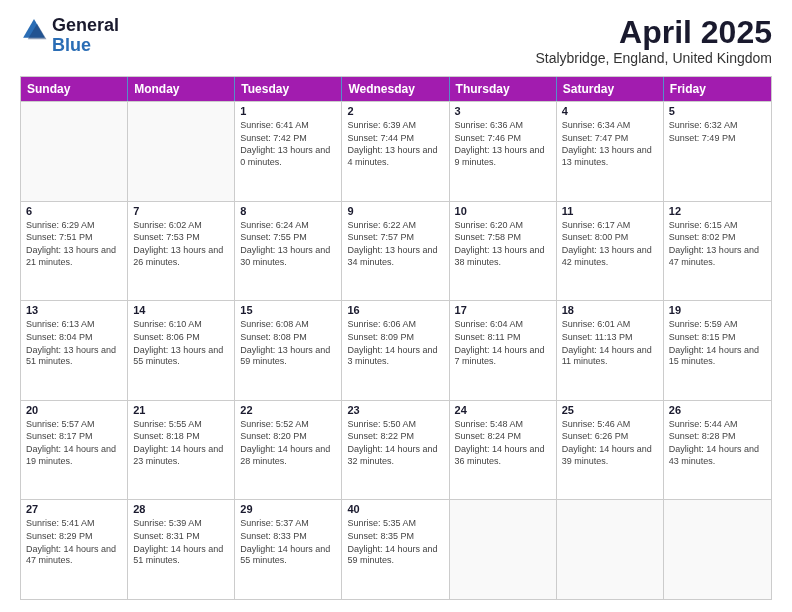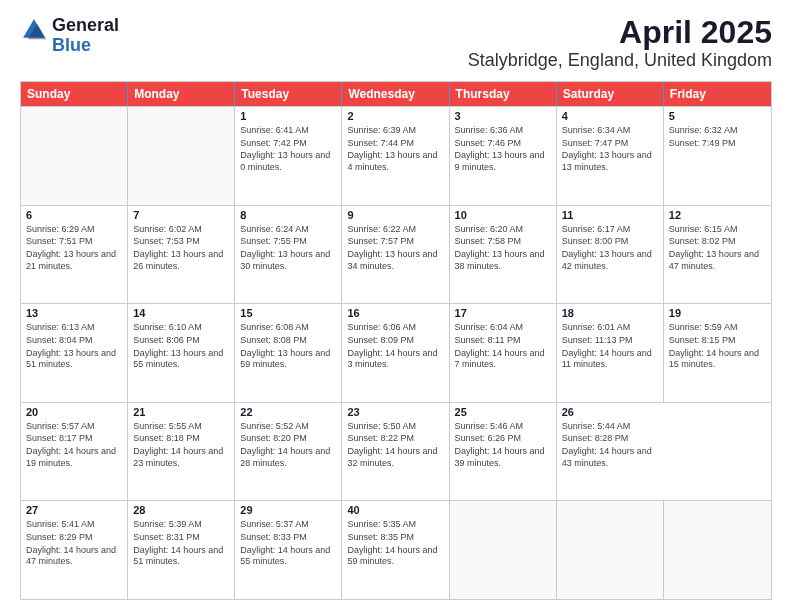--- a/index.html
+++ b/index.html
@@ -50,34 +50,34 @@
     .title-block {
       text-align: right;
     }
     .month-year {
       font-size: 32px;
       font-weight: bold;
       color: #1a1a2e;
       line-height: 1;
     }
     .location {
-      font-size: 18px;
+      font-size: 14px;
       color: #333;
       margin-top: 2px;
     }
     .calendar {
       flex: 1;
       display: flex;
       flex-direction: column;
       border: 1px solid #ccc;
     }
     .cal-header {
       display: grid;
       grid-template-columns: repeat(7, 1fr);
-      background: #ef4444;
+      background: #a21caf;
     }
     .cal-header-cell {
       color: #fff;
       font-weight: bold;
       font-size: 12px;
       padding: 5px 6px;
       text-align: left;
       border-right: 1px solid #5590c8;
     }
     .cal-header-cell:last-child { border-right: none; }
@@ -287,20 +287,26 @@
             <div class="cell-line">Sunset: 8:20 PM</div>
             <div class="cell-line">Daylight: 14 hours and 28 minutes.</div>
           </div>
           <div class="cal-cell">
             <div class="day-num">23</div>
             <div class="cell-line">Sunrise: 5:50 AM</div>
             <div class="cell-line">Sunset: 8:22 PM</div>
             <div class="cell-line">Daylight: 14 hours and 32 minutes.</div>
           </div>
           <div class="cal-cell">
+            <div class="day-num">24</div>
+            <div class="cell-line">Sunrise: 5:48 AM</div>
+            <div class="cell-line">Sunset: 8:24 PM</div>
+            <div class="cell-line">Daylight: 14 hours and 36 minutes.</div>
+          </div>
+          <div class="cal-cell">
             <div class="day-num">25</div>
             <div class="cell-line">Sunrise: 5:46 AM</div>
             <div class="cell-line">Sunset: 6:26 PM</div>
             <div class="cell-line">Daylight: 14 hours and 39 minutes.</div>
           </div>
           <div class="cal-cell">
             <div class="day-num">26</div>
             <div class="cell-line">Sunrise: 5:44 AM</div>
             <div class="cell-line">Sunset: 8:28 PM</div>
             <div class="cell-line">Daylight: 14 hours and 43 minutes.</div>

